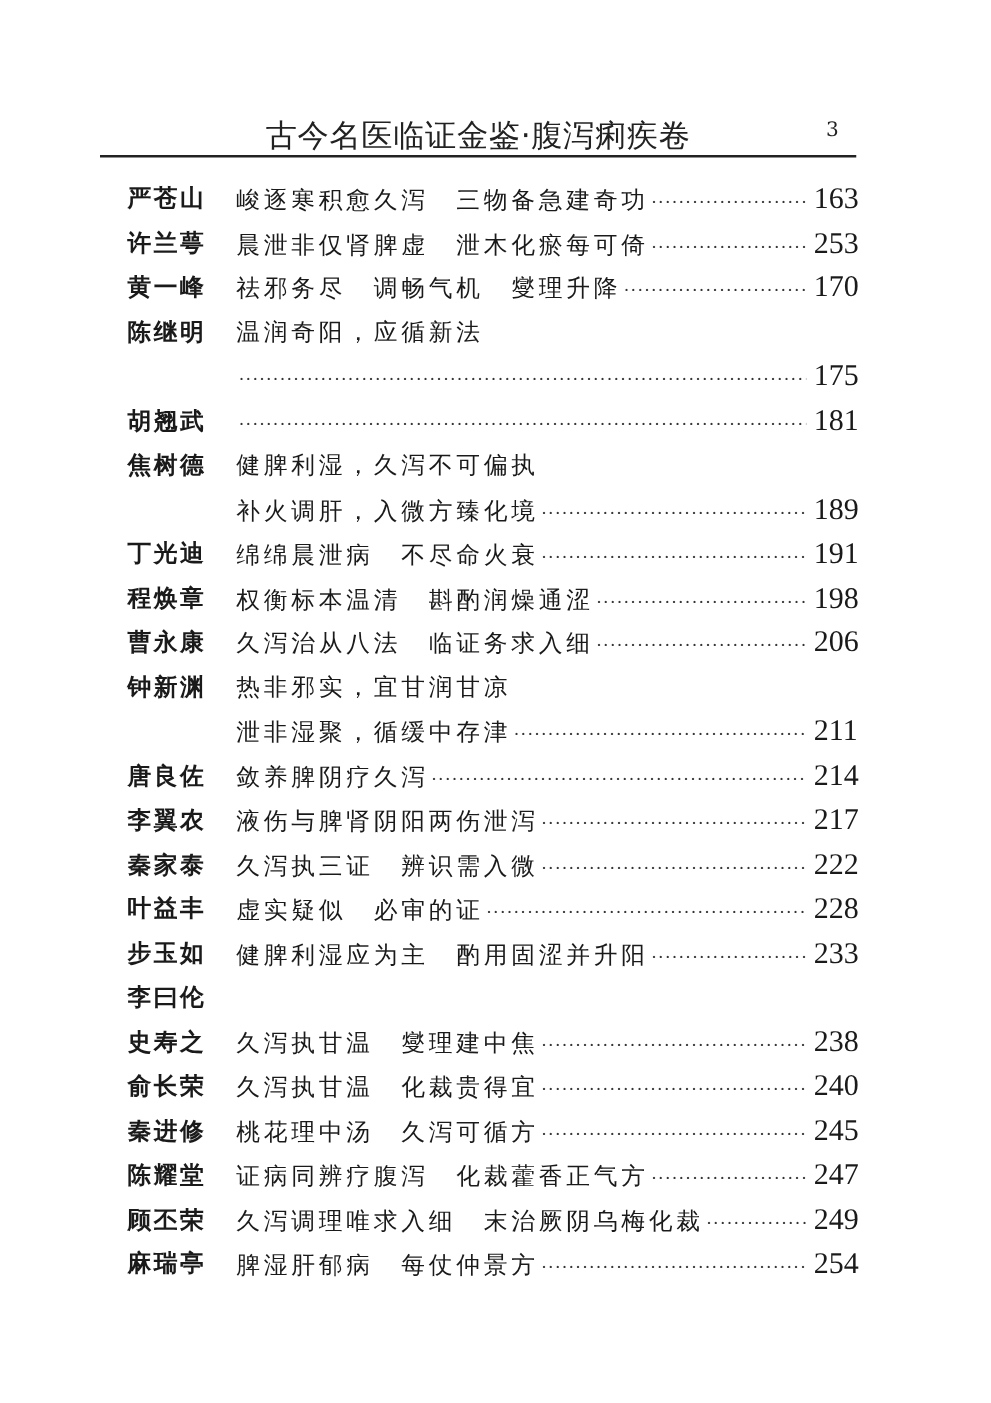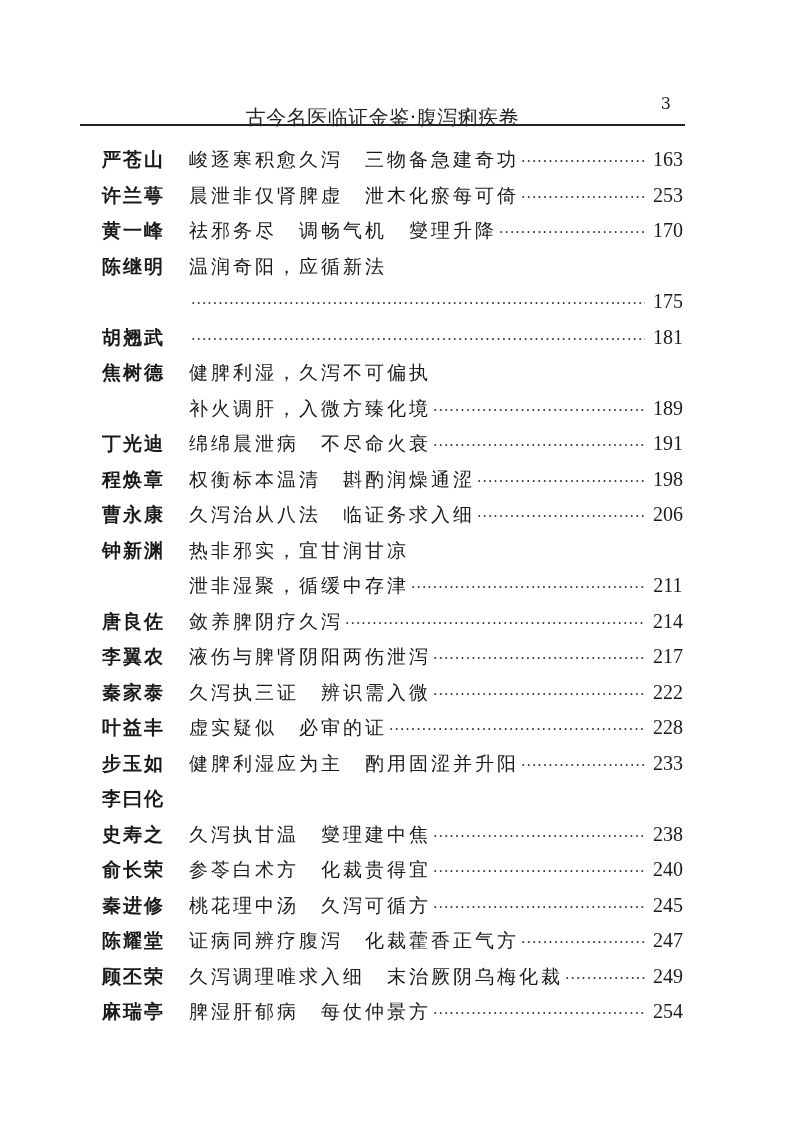--- a/index.html
+++ b/index.html
@@ -1,31 +1,31 @@
 <!DOCTYPE html>
 <html><head>
 <meta charset="utf-8">
 <style>
   html, body { margin:0; padding:0; background:#ffffff; }
   body { width:793px; height:1122px; position:relative; overflow:hidden;
          font-family: "DejaVu Serif", "Liberation Serif", serif; color:#1a1a1a; }
   .header { position:absolute; left:80px; top:92px; width:605px; height:32px; }
-  .header-title { position:absolute; left:0; right:0; top:12px; text-align:center;
+  .header-title { position:absolute; left:0; right:0; top:0; text-align:center;
                   font-family: "DejaVu Sans", "Liberation Sans", sans-serif;
-                  font-size:20px; letter-spacing:0.5px; color:#222; }
+                  font-size:25px; letter-spacing:0.5px; color:#222; }
   .header-page { position:absolute; right:14px; top:2px; font-size:16px; color:#222; }
   .rule { position:absolute; left:80px; top:124px; width:605px; height:2px; background:#222; }
   .toc { position:absolute; left:84px; top:144px; width:601px; }
   .entry-line { position:relative; height:35.5px; line-height:30px; font-size:19px; white-space:nowrap; }
   .name { position:absolute; left:0; top:0; width:86px; font-weight:bold; letter-spacing:2px;margin-left:18px; }
   .title-wrap { position:absolute; left:94px; right:0; top:0; display:flex; align-items:baseline;margin-left:11px; }
   .title { letter-spacing:3px; flex:none; }
   .leader { flex:1; overflow:hidden; color:#333; font-size:14px; letter-spacing:1px; margin:0 6px 0 2px; }
   .leader::before { content:"································································································"; }
-  .page { flex:none; font-family:"Liberation Serif","DejaVu Serif",serif; font-size:20px; width:34px; text-align:center; }
+  .page { flex:none; font-family:"Liberation Serif","DejaVu Serif",serif; font-size:24px; width:34px; text-align:right; }
 </style>
 </head>
 <body>
 
 <div class="header">
   <div class="header-title">古今名医临证金鉴·腹泻痢疾卷</div>
   <div class="header-page">3</div>
 </div>
 <div class="rule"></div>
 
@@ -170,21 +170,21 @@
       <span class="name">史寿之</span>
       <span class="title-wrap">
         <span class="title">久泻执甘温　燮理建中焦</span>
         <span class="leader"></span>
         <span class="page">238</span>
       </span>
     </div>
     <div class="entry-line">
       <span class="name">俞长荣</span>
       <span class="title-wrap">
-        <span class="title">参苓白术方　化裁贵得宜</span>
+        <span class="title">久泻执甘温　化裁贵得宜</span>
         <span class="leader"></span>
         <span class="page">240</span>
       </span>
     </div>
     <div class="entry-line">
       <span class="name">秦进修</span>
       <span class="title-wrap">
         <span class="title">桃花理中汤　久泻可循方</span>
         <span class="leader"></span>
         <span class="page">245</span>

